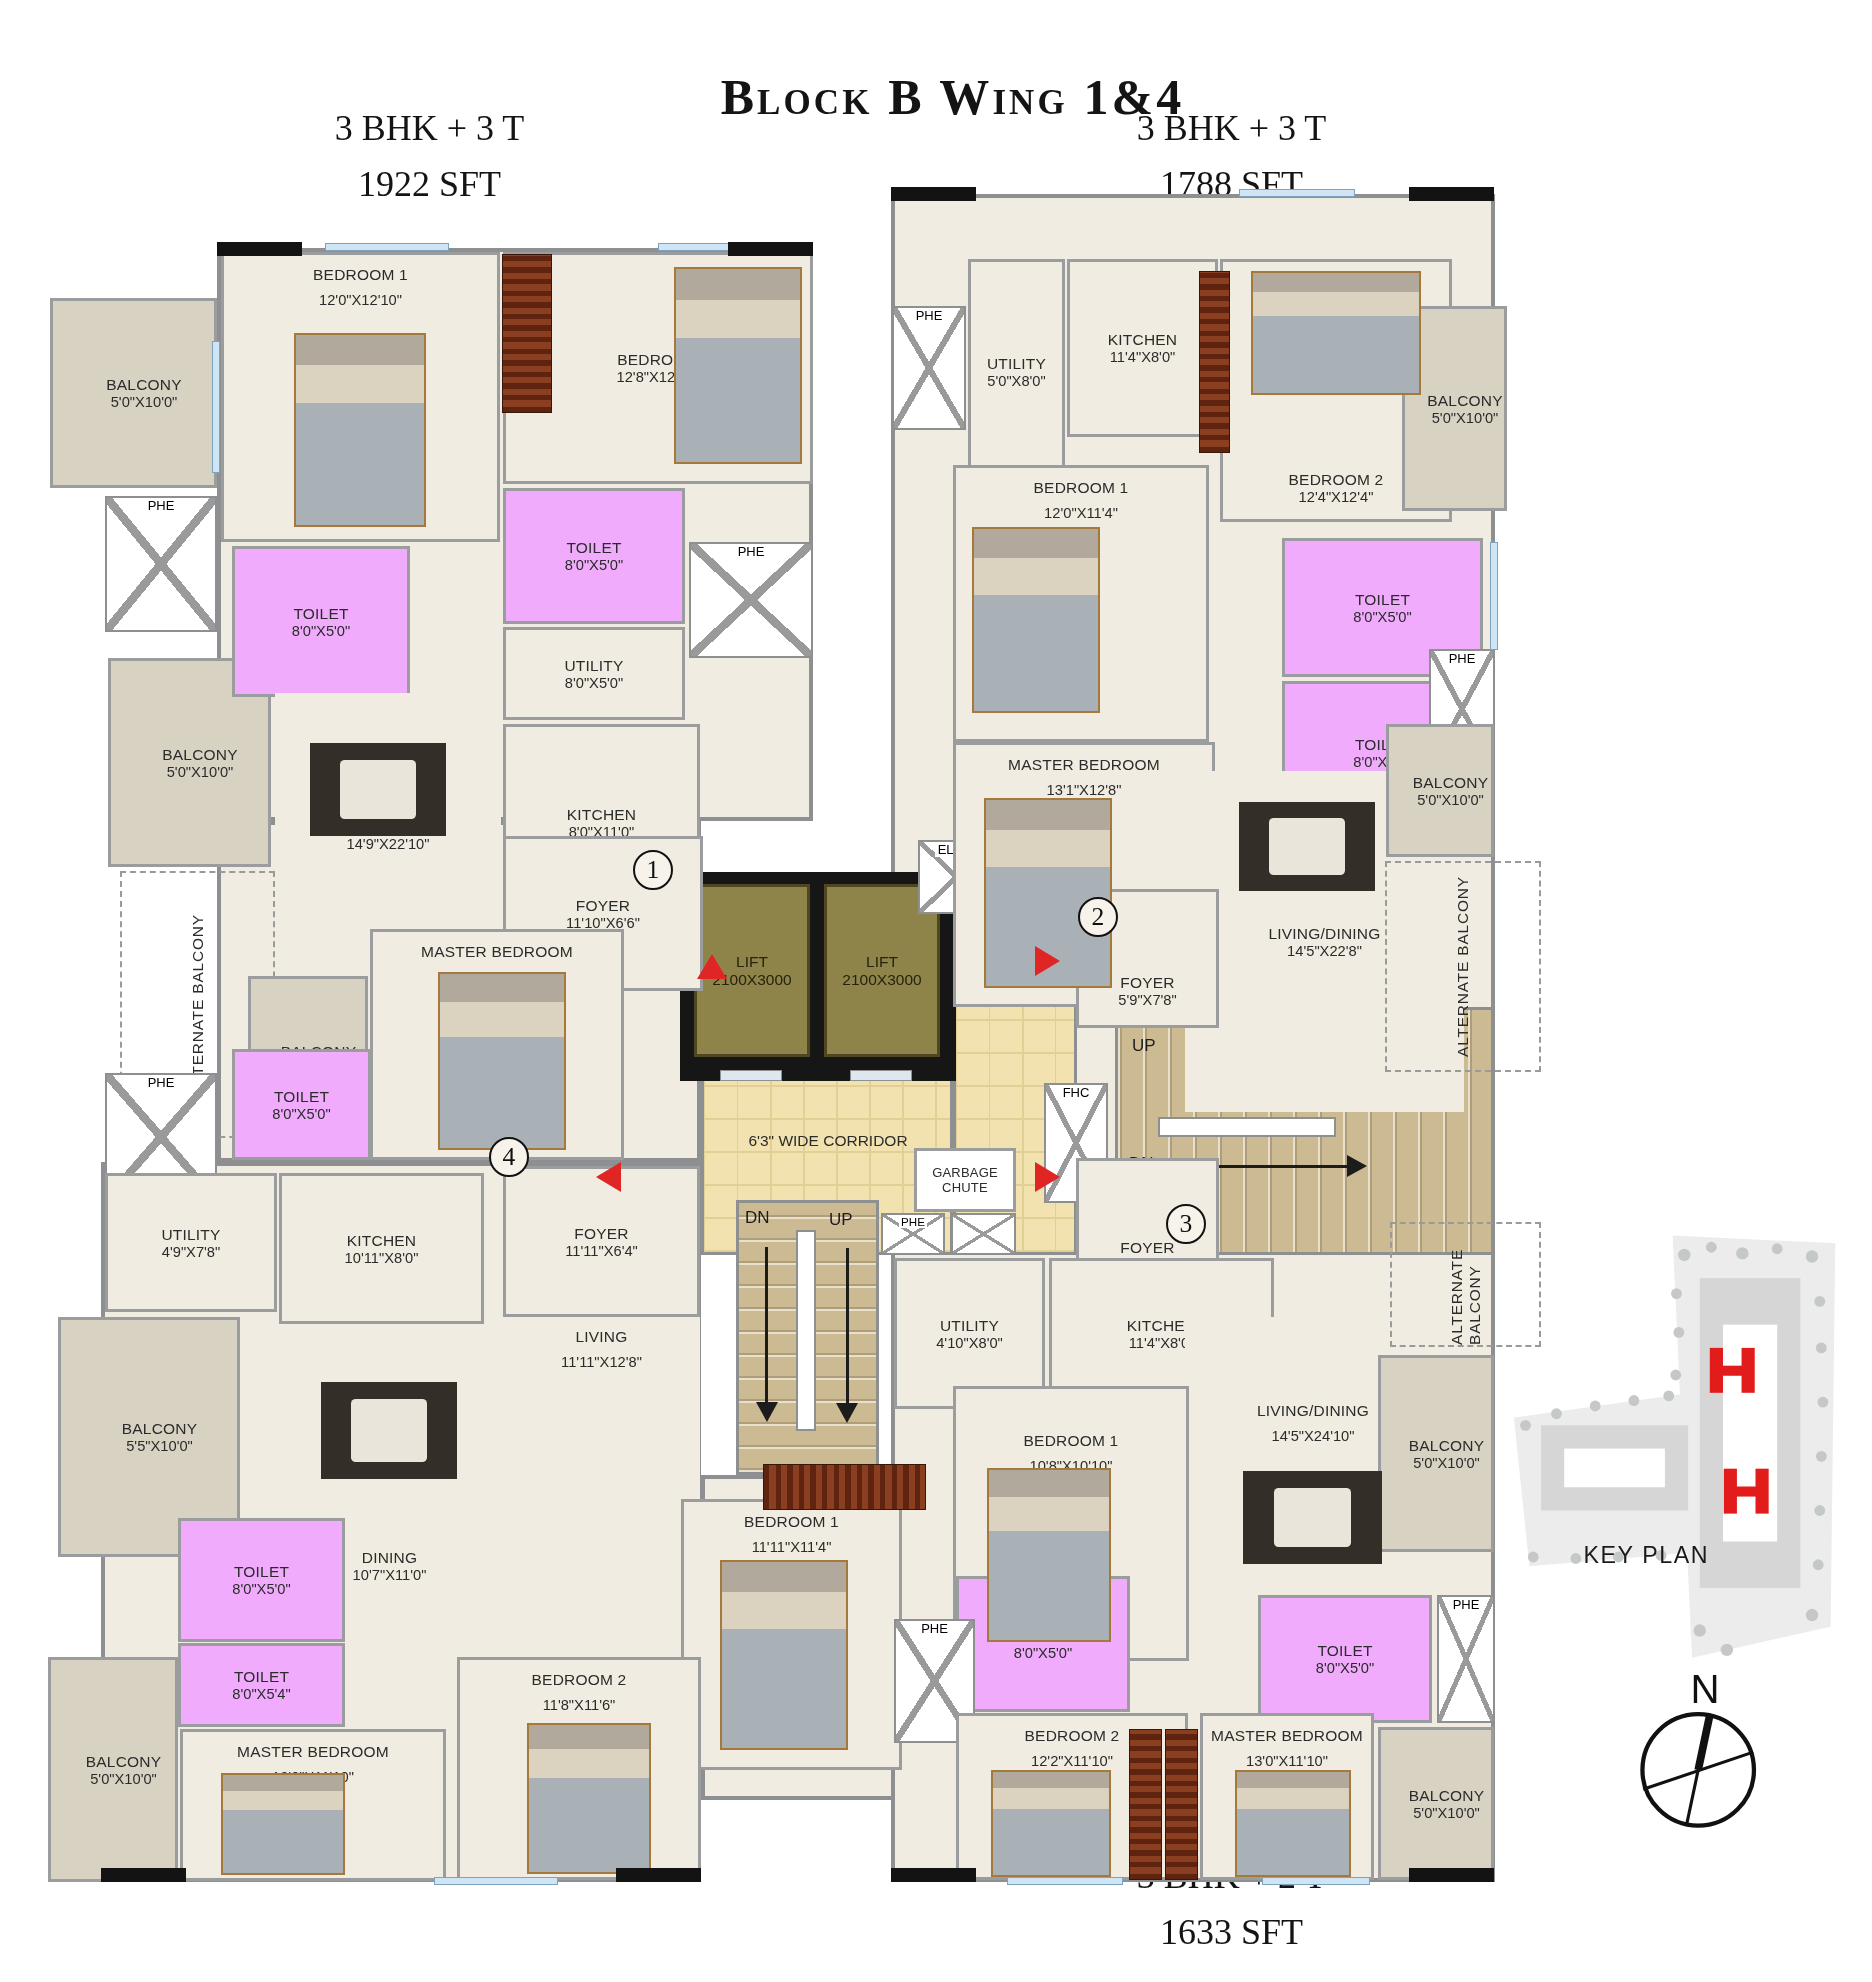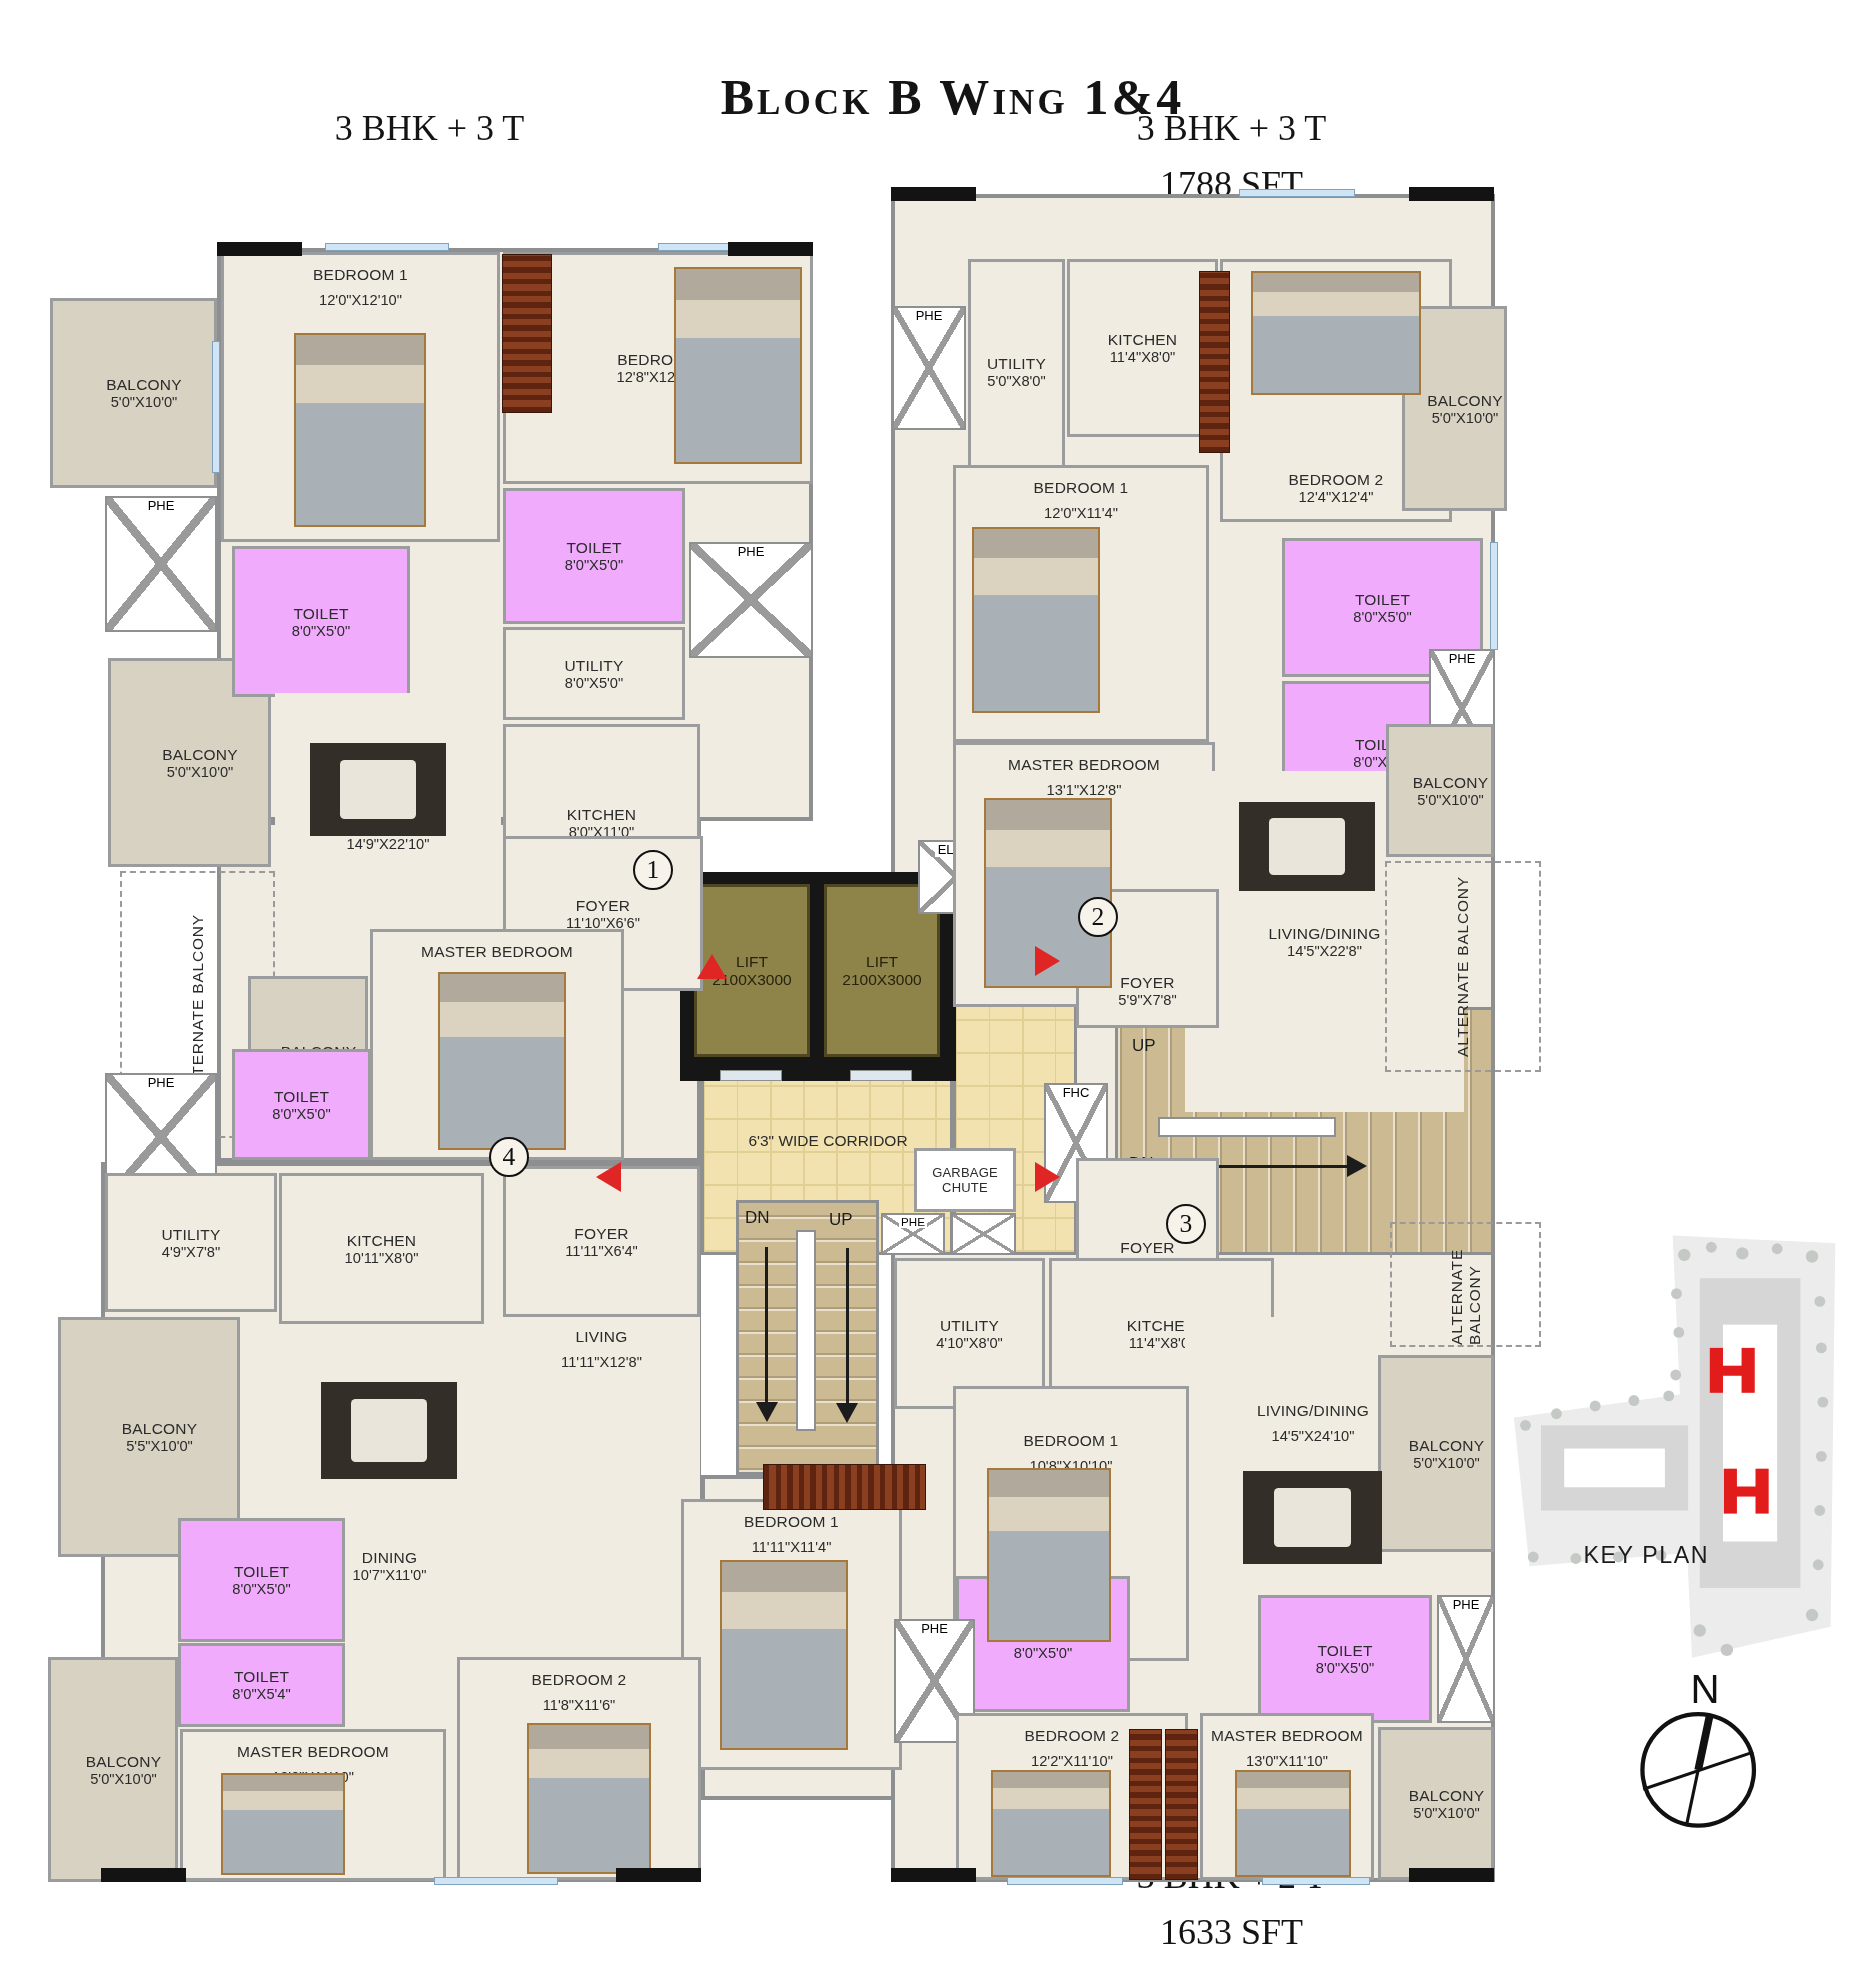--- a/index.html
+++ b/index.html
@@ -46,20 +46,21 @@
   .ah-r{position:absolute;width:0;height:0;border-style:solid;border-width:11px 0 11px 20px;border-color:transparent transparent transparent #1c1c1c;}
 </style>
 </head>
 <body>
 
 <div id="page">
 
   <div id="main-title" class="a">Block B Wing 1&amp;4</div>
   <div class="a unit-title" style="left:267px;top:101px;">
     <div>3 BHK + 3 T</div>
+    <div>1922 SFT</div>
   </div>
   <div class="a unit-title" style="left:1069px;top:101px;">
     <div>3 BHK + 3 T</div>
     <div>1788 SFT</div>
   </div>
   <div class="a unit-title" style="left:1069px;top:1849px;">
     <div>3 BHK + 2 T</div>
     <div>1633 SFT</div>
   </div>
 

